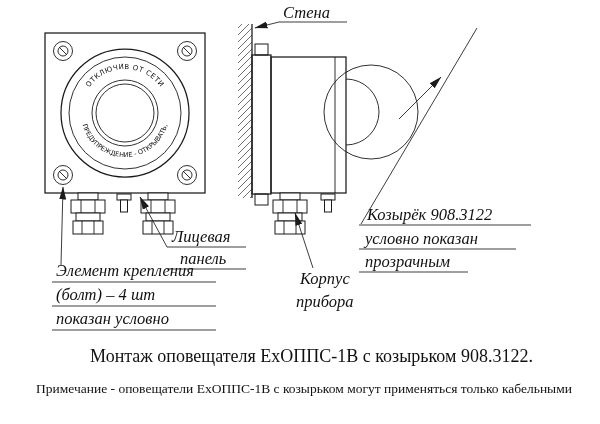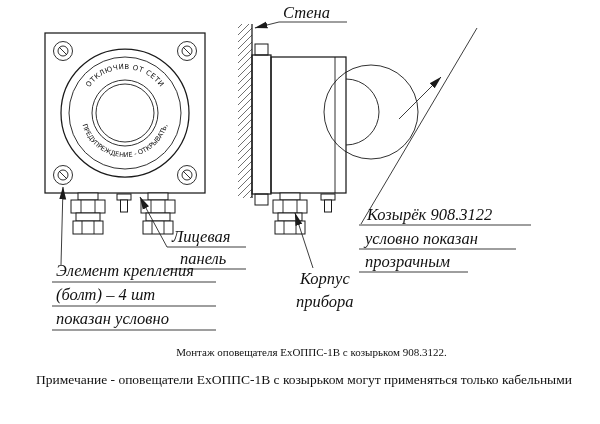--- a/index.html
+++ b/index.html
@@ -6,21 +6,21 @@
   body{width:600px;height:424px;font-family:"Liberation Serif",serif;color:#111;}
   .page{position:relative;width:600px;height:424px;background:#fff;overflow:hidden;}
   svg{display:block;}
   .outline{fill:none;stroke:#1a1a1a;stroke-width:1.25;}
   .thin{fill:none;stroke:#1a1a1a;stroke-width:0.9;}
   .leader{fill:none;stroke:#1a1a1a;stroke-width:0.85;}
   .whitefill{fill:#fff;stroke:#1a1a1a;stroke-width:1;}
   .lbl{font-family:"Liberation Serif",serif;font-style:italic;font-size:16.5px;fill:#111;}
   .ringtext-top{font-family:"DejaVu Sans",sans-serif;font-size:7px;letter-spacing:0.5px;fill:#111;}
   .ringtext-bot{font-family:"DejaVu Sans",sans-serif;font-size:6.5px;fill:#111;}
-  .caption{text-align:center;font-size:11px;margin-top:6px;margin-left:23px;}
+  .caption{text-align:center;font-size:18px;margin-top:6px;margin-left:23px;}
   .note{margin:13px 10px 16px 8px;font-size:13.5px;line-height:1.35;}
   .note .l1{display:block;text-indent:28px;}
   .note .l2{display:block;}
 </style>
 </head>
 <body>
 
 <div class="page">
 
   <svg width="600" height="340" viewBox="0 0 600 340" xmlns="http://www.w3.org/2000/svg">

